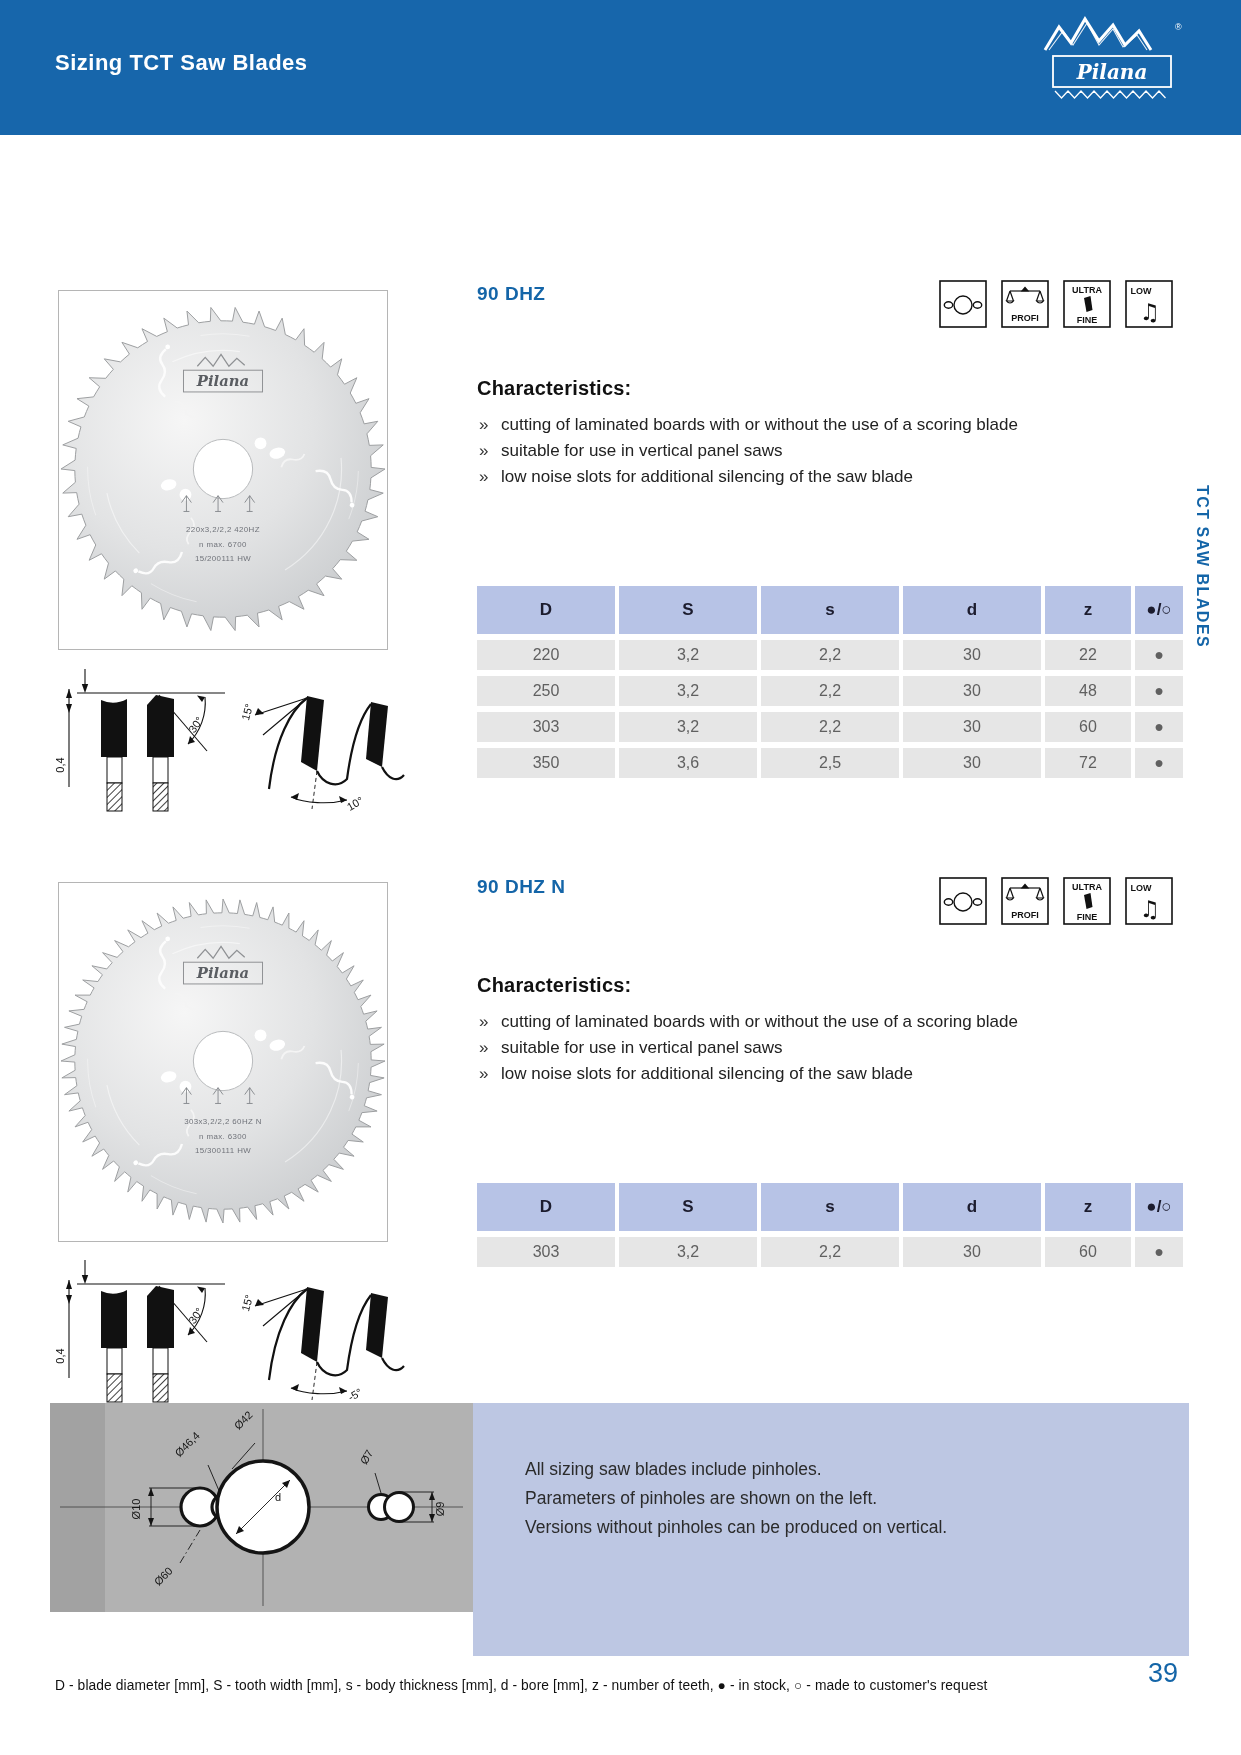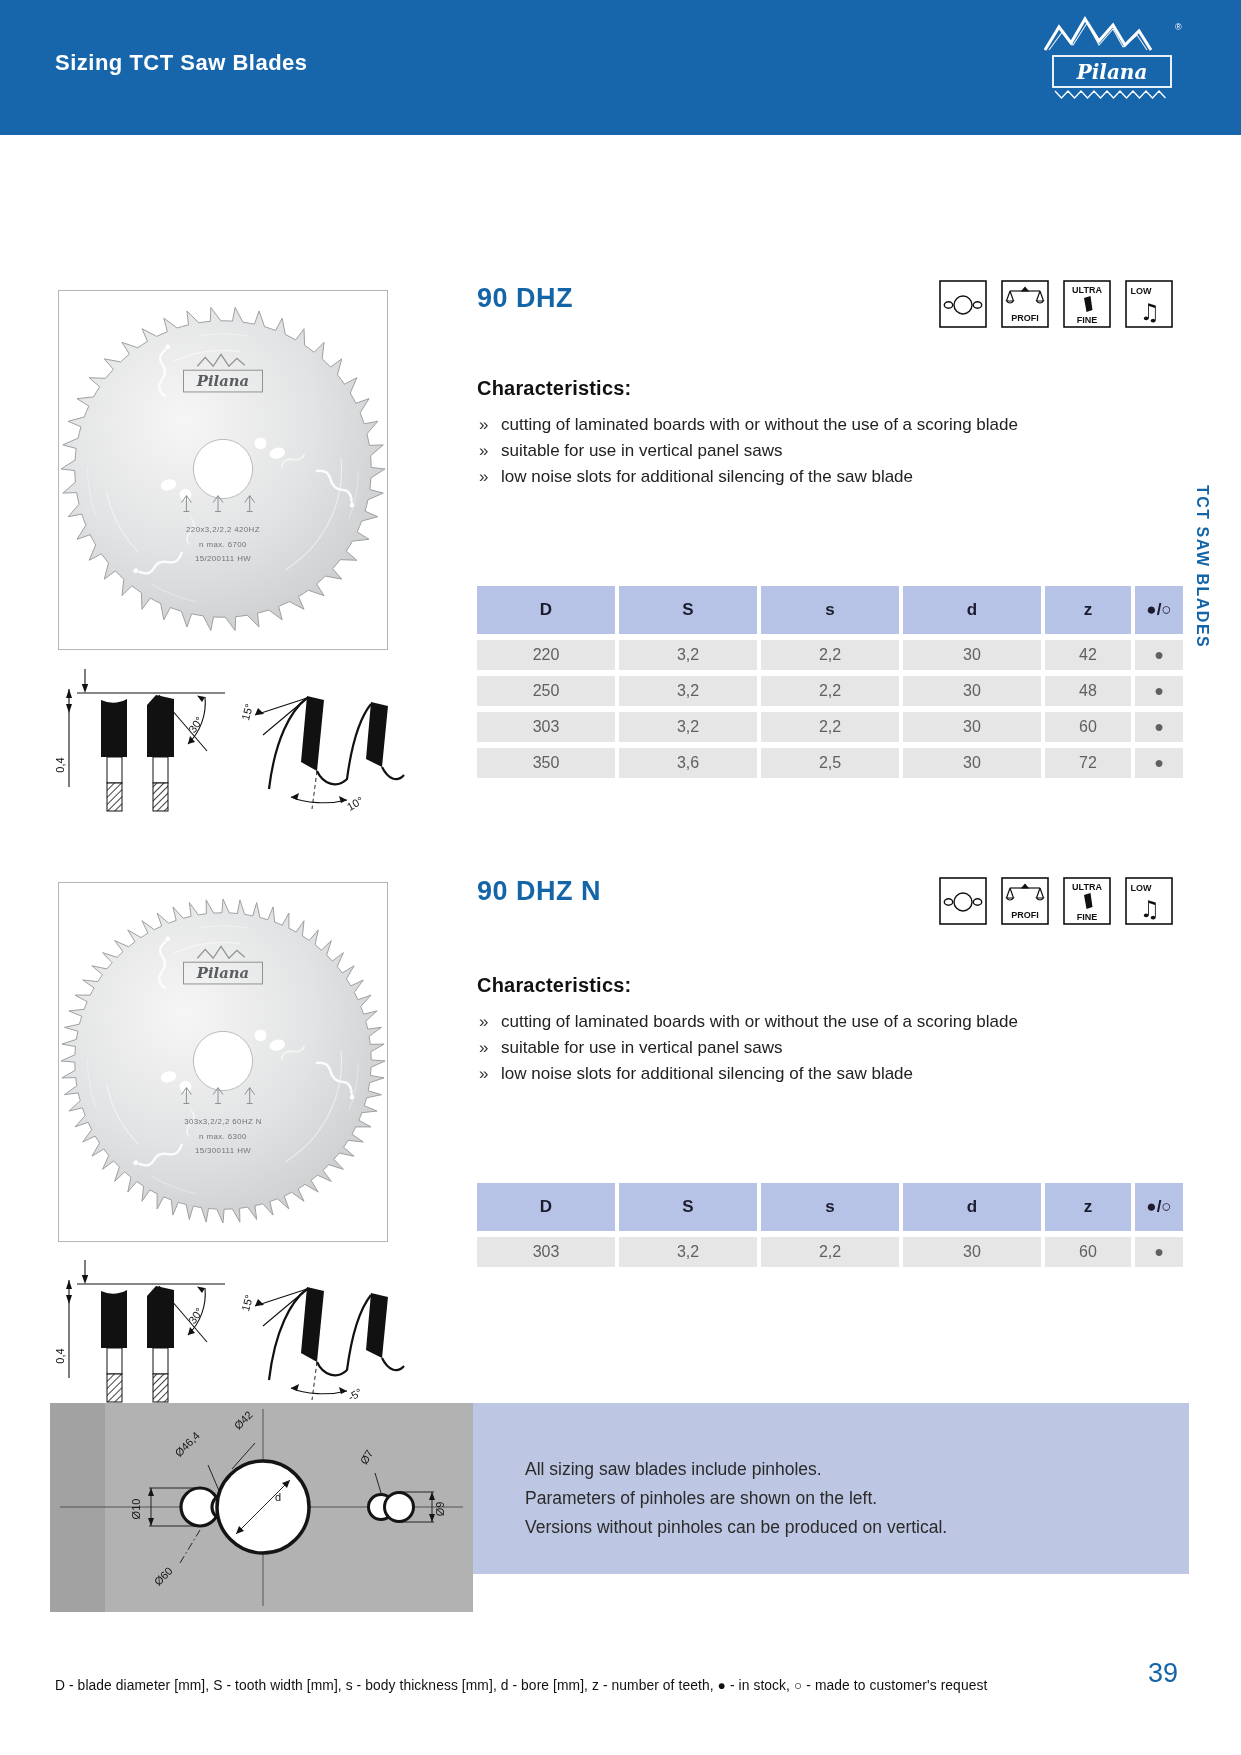--- a/index.html
+++ b/index.html
@@ -14,21 +14,21 @@
   .page-title{position:absolute;left:55px;top:50px;font-size:22px;font-weight:bold;color:#fff;letter-spacing:.5px}
   .logo{position:absolute;right:52px;top:14px;width:150px;height:98px}
 
   .sidebar-label{position:absolute;left:1193px;top:485px;height:170px;writing-mode:vertical-rl;
     font-size:16px;font-weight:bold;color:var(--title-blue);letter-spacing:1.5px;white-space:nowrap}
 
   .photo-box{position:absolute;left:58px;width:330px;height:360px;border:1px solid #b5b5b5;background:#fff}
   .photo-box svg{position:absolute;left:1px;top:15px;width:326px;height:326px}
   #photo0{top:290px}  #photo1{top:882px}
 
-  .product-title{position:absolute;left:477px;font-size:27px;font-weight:bold;color:var(--title-blue);letter-spacing:.5px}
+  .product-title{position:absolute;left:477px;font-size:19px;font-weight:bold;color:var(--title-blue);letter-spacing:.5px}
   #title0{top:283px} #title1{top:876px}
 
   .icon-row{position:absolute;left:939px;display:flex;gap:14px}
   #icons0{top:280px} #icons1{top:877px}
   .pict{width:48px;height:48px}
   .pict svg{width:48px;height:48px;display:block}
   .pict-txt{font:bold 9px "Liberation Sans",sans-serif;fill:#111;text-anchor:middle}
   .note-glyph{font:23px "DejaVu Sans",sans-serif;fill:#111;text-anchor:middle}
 
   .char-heading{position:absolute;left:477px;font-size:20px;font-weight:bold;color:#111;letter-spacing:.2px}
@@ -51,21 +51,21 @@
 
   .tooth-drawing{position:absolute;left:55px;width:352px;height:152px}
   #tooth0{top:665px} #tooth1{top:1256px}
   .dim{font:11px "Liberation Sans",sans-serif;fill:#111;text-anchor:middle}
 
   .gray-box{position:absolute;left:50px;top:1403px;width:423px;height:209px;
     background:linear-gradient(to right,#a2a2a2 0 55px,var(--graybg) 55px)}
   .gray-box svg{width:423px;height:209px;display:block}
   .pin-dim{font:11px "Liberation Sans",sans-serif;fill:#161616;text-anchor:middle}
 
-  .info-box{position:absolute;left:473px;top:1403px;width:716px;height:171px;background:var(--infobg);
+  .info-box{position:absolute;left:473px;top:1403px;width:716px;height:253px;background:var(--infobg);
     padding:52px 0 0 52px}
   .info-box p{font-size:17.5px;color:#2b2b2b;line-height:29px}
 
   .footer-note{position:absolute;left:55px;top:1620px;font-size:18.5px;color:#111;line-height:27.5px}
   .legend{position:absolute;left:55px;top:1678px;font-size:13.8px;color:#111;letter-spacing:.1px}
   .page-number{position:absolute;left:1148px;top:1658px;font-size:27px;color:var(--title-blue)}
 
   .blade-logo-txt{font:italic bold 15px "DejaVu Serif",serif;fill:#5a5d62;text-anchor:middle}
   .blade-mark text{font:8px "Liberation Sans",sans-serif;fill:#70737a;text-anchor:middle;letter-spacing:.4px}
   .brand-txt{font:italic bold 20px "DejaVu Serif",serif;fill:#fff;text-anchor:middle}
@@ -211,21 +211,21 @@
         <div class="tcell " style="flex:0 0 138px">d</div>
         <div class="tcell " style="flex:0 0 86px">z</div>
         <div class="tcell dothead" style="flex:0 0 48px">●/○</div>
       </div>
       <div class="tbody">
         <div class="trow">
           <div class="tcell " style="flex:0 0 138px">220</div>
           <div class="tcell " style="flex:0 0 138px">3,2</div>
           <div class="tcell " style="flex:0 0 138px">2,2</div>
           <div class="tcell " style="flex:0 0 138px">30</div>
-          <div class="tcell " style="flex:0 0 86px">42</div>
+          <div class="tcell " style="flex:0 0 86px">22</div>
           <div class="tcell dotcell" style="flex:0 0 48px">●</div>
         </div>
         <div class="trow">
           <div class="tcell " style="flex:0 0 138px">250</div>
           <div class="tcell " style="flex:0 0 138px">3,2</div>
           <div class="tcell " style="flex:0 0 138px">2,2</div>
           <div class="tcell " style="flex:0 0 138px">30</div>
           <div class="tcell " style="flex:0 0 86px">48</div>
           <div class="tcell dotcell" style="flex:0 0 48px">●</div>
         </div>

